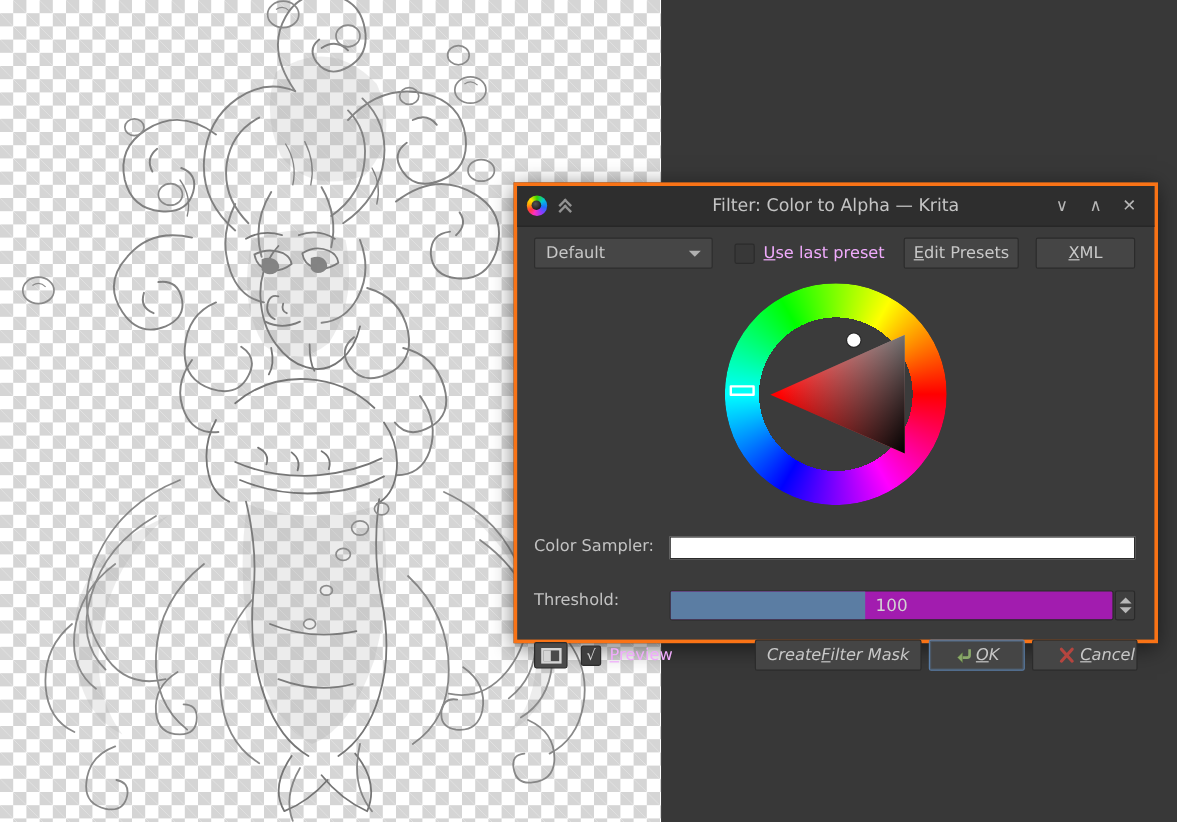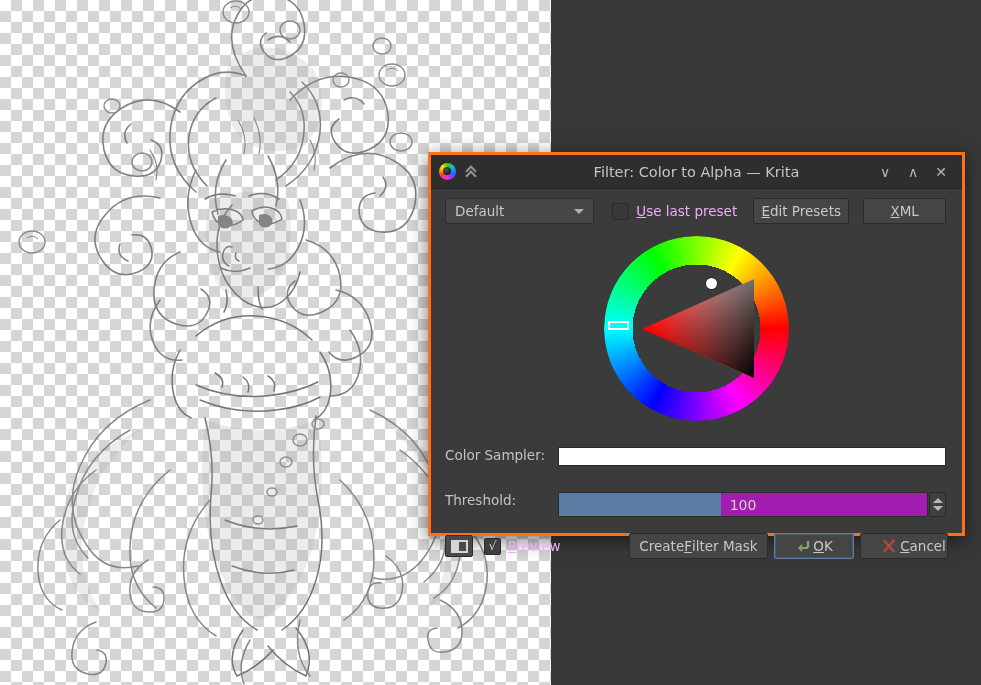--- a/index.html
+++ b/index.html
@@ -355,20 +355,21 @@
   }
   .split-icon .half-l { width: 50%; background: #d5d5d5; }
   .split-icon .half-r { width: 50%; background: transparent; }
 
   #preview-check { margin-left: 11px; }
   #footer-right {
     margin-left: auto;
     display: flex;
     align-items: center;
     gap: 6px;
+    font-style: italic;
   }
   #btn-create-mask { width: 139px; }
   #btn-ok {
     width: 80px;
     border: 1px solid #5a7ea8;
     box-shadow: 0 0 0 1px rgba(90,126,168,.35) inset;
     gap: 2px;
   }
   #btn-cancel { width: 88px; gap: 3px; padding-left: 29px; }
   .ico { width: 16px; height: 16px; flex: 0 0 16px; }

